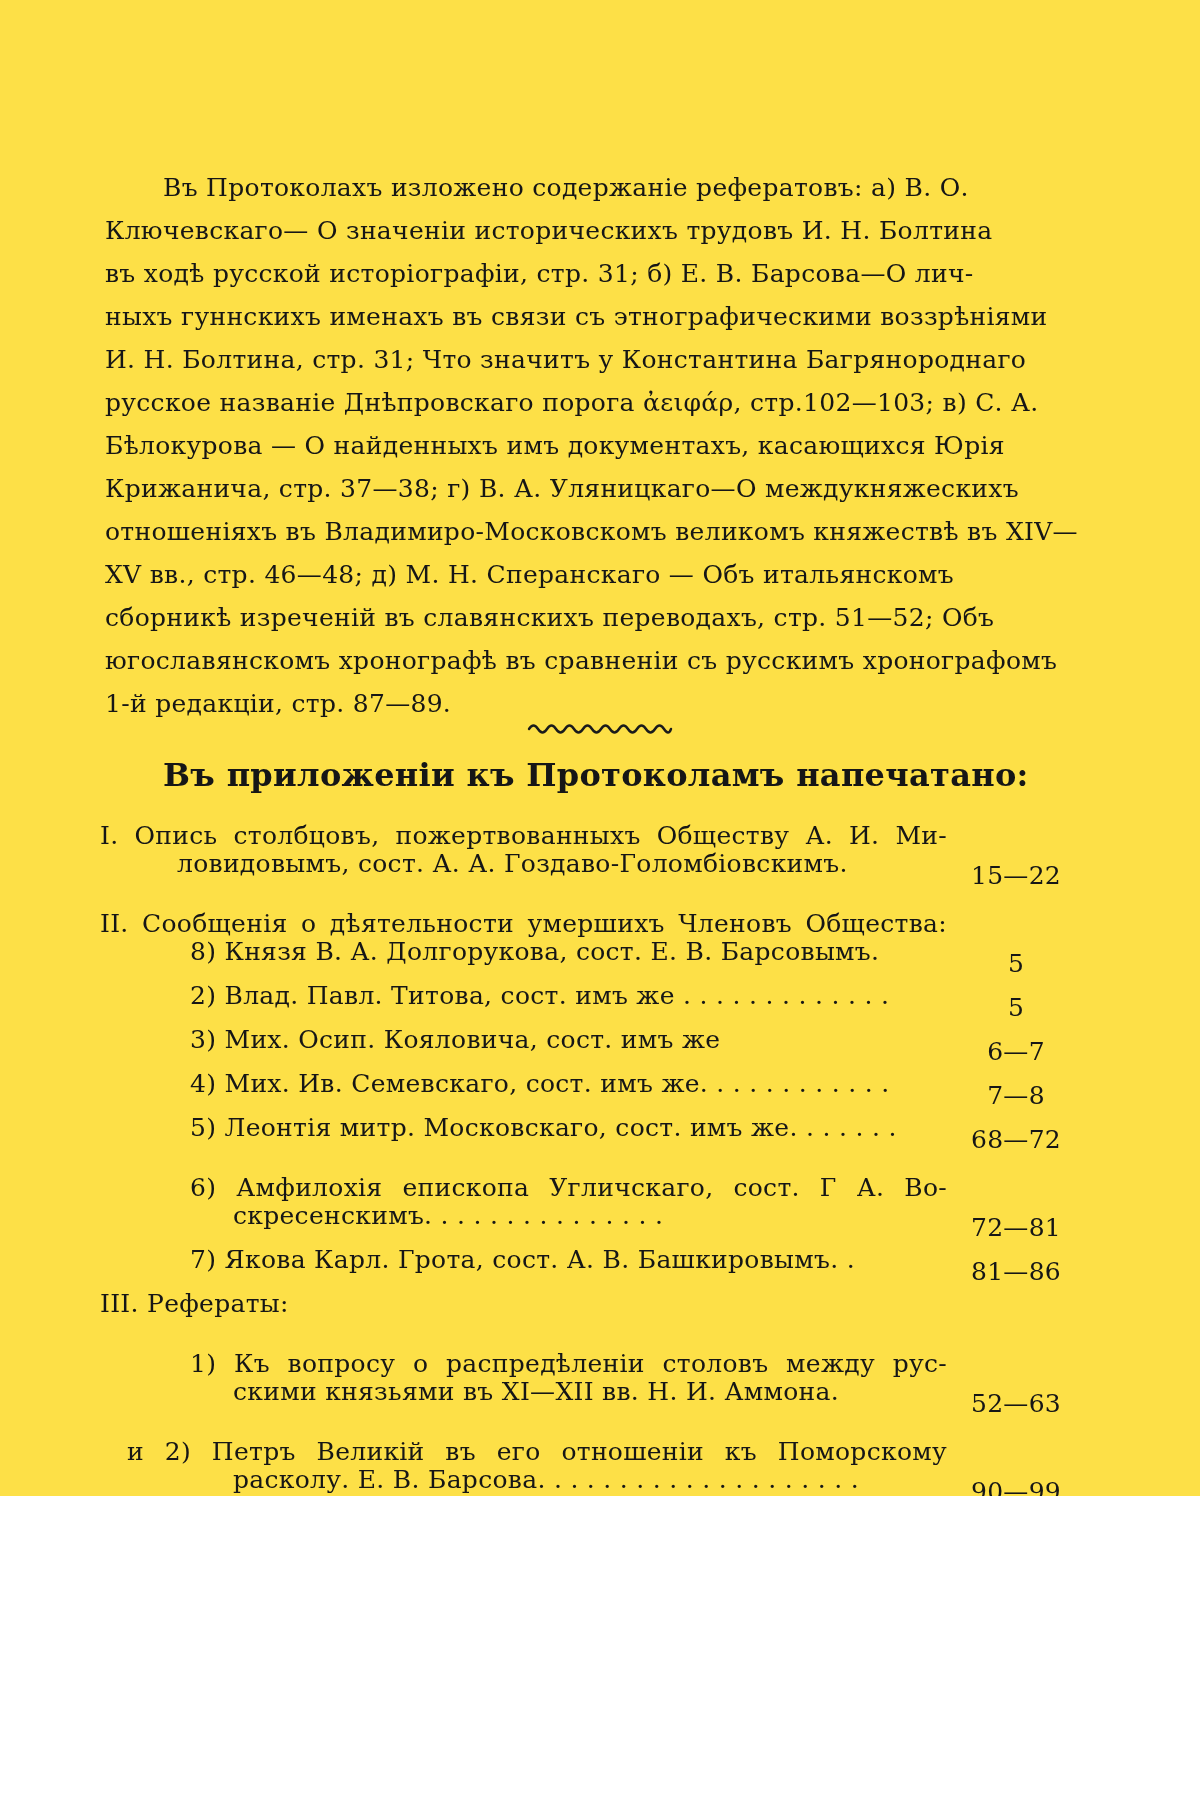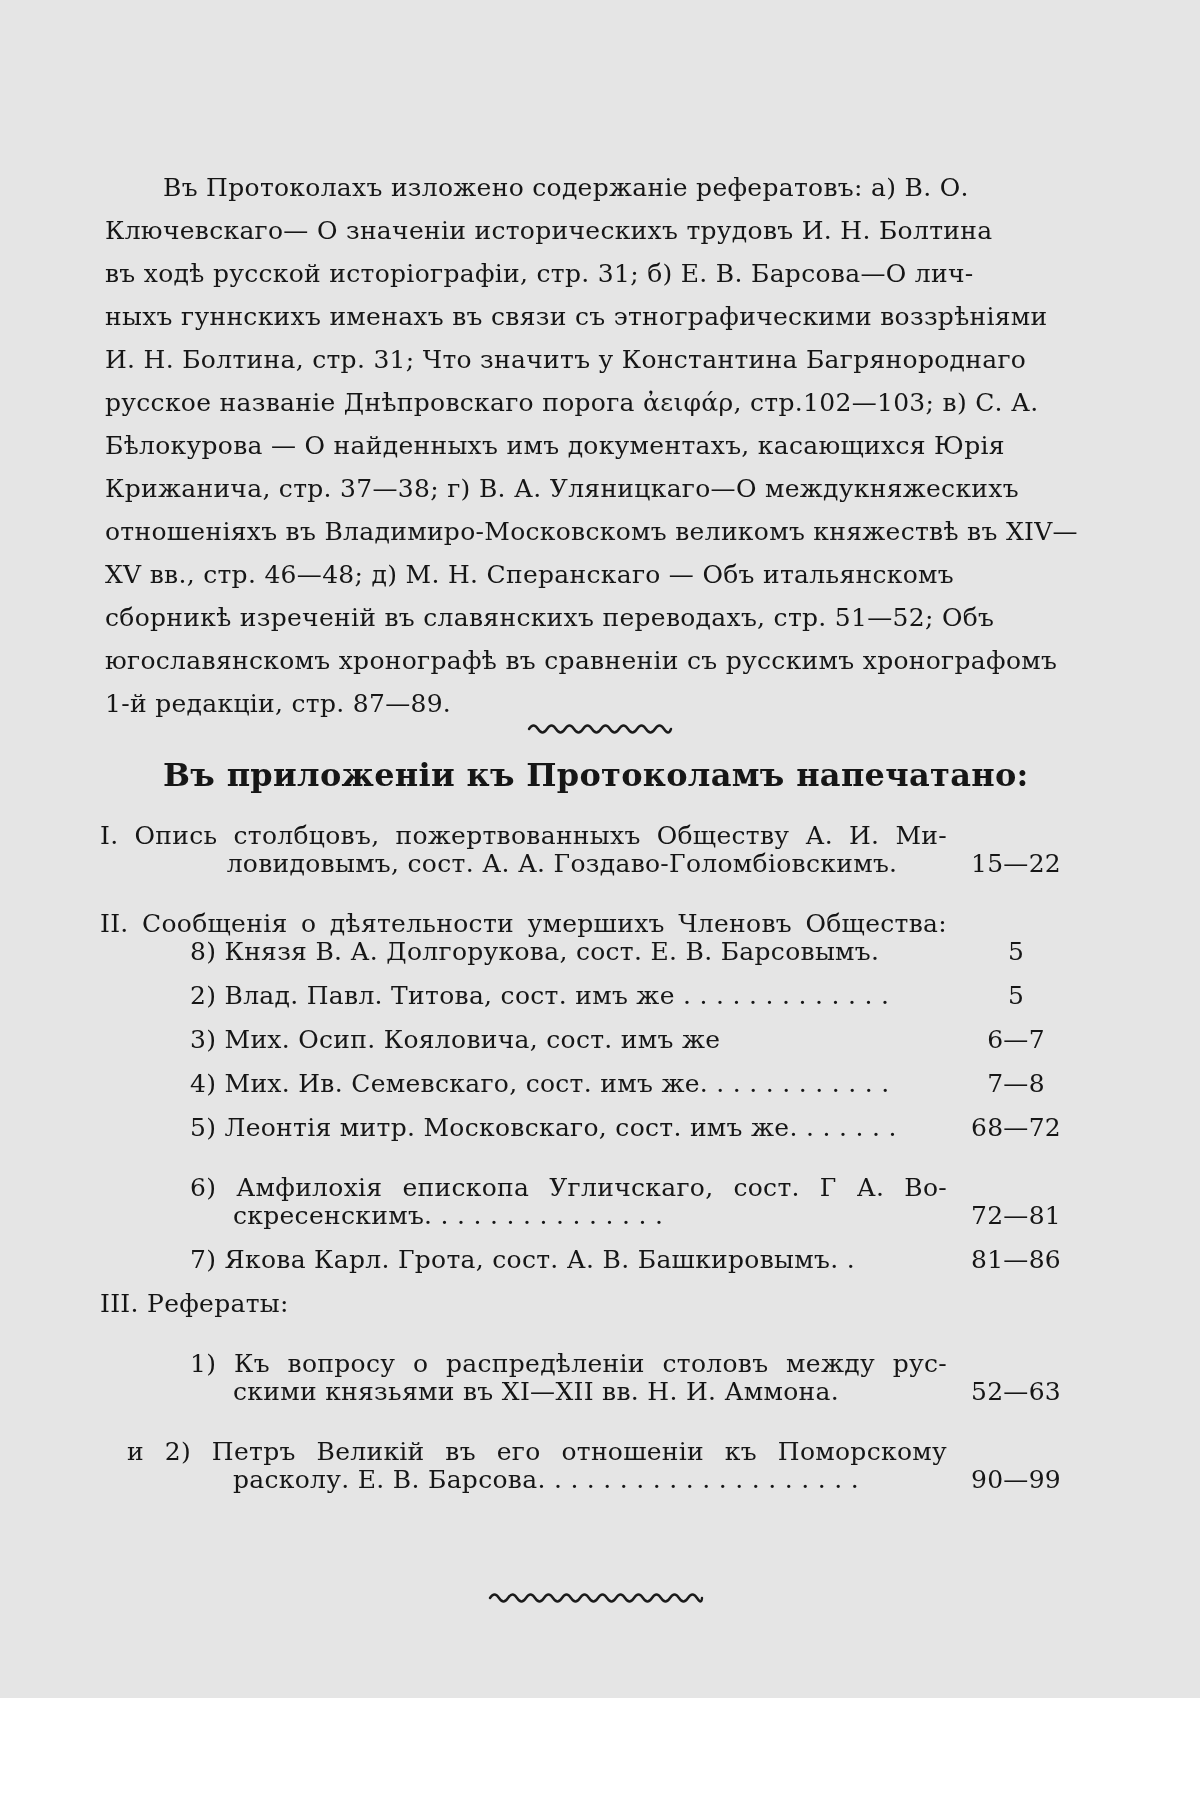--- a/index.html
+++ b/index.html
@@ -3,22 +3,22 @@
 <meta charset="utf-8">
 <style>
   html, body { margin: 0; padding: 0; }
   body {
     width: 1200px; height: 1806px;
     background: #ffffff;
     font-family: "DejaVu Serif", serif;
   }
   .sheet {
     position: relative;
-    width: 1200px; height: 1698px;
-    background: #e5e5e5;
+    width: 1200px; height: 1496px;
+    background: #fde047;
     color: #161616;
     overflow: hidden;
   }
   .para {
     position: absolute;
     left: 105px; top: 166px; width: 845px;
     font-size: 25px;
     line-height: 43px;
     letter-spacing: 0.3px;
   }
@@ -45,28 +45,29 @@
     font-size: 25px; line-height: 44px;
     letter-spacing: 0.3px;
   }
   .toc-row { display: flex; height: 44px; }
   .toc-text {
     flex: 1 1 auto;
     white-space: nowrap;
     overflow: visible;
   }
   .toc-row.just .toc-text { text-align: justify; text-align-last: justify; margin-top: 16px; }
-  .toc-text.ind-a { padding-left: 77px; text-align: center; }   
+  .toc-text.ind-a { padding-left: 77px; }   
   .toc-text.ind-b { padding-left: 90px; }   
   .toc-text.ind-c { padding-left: 133px; }  
   .toc-text.ind-d { padding-left: 27px; }   
   .toc-pages {
     flex: 0 0 138px;
     text-align: center;
     white-space: nowrap;
+    margin-top: 12px;
   }
   .watermark {
     position: absolute;
     left: 831px; top: 1736px;
     font-family: "Liberation Sans", sans-serif;
     font-weight: bold;
     font-size: 24px;
     color: #7a7a7a;
     letter-spacing: 0.5px;
     white-space: nowrap;

